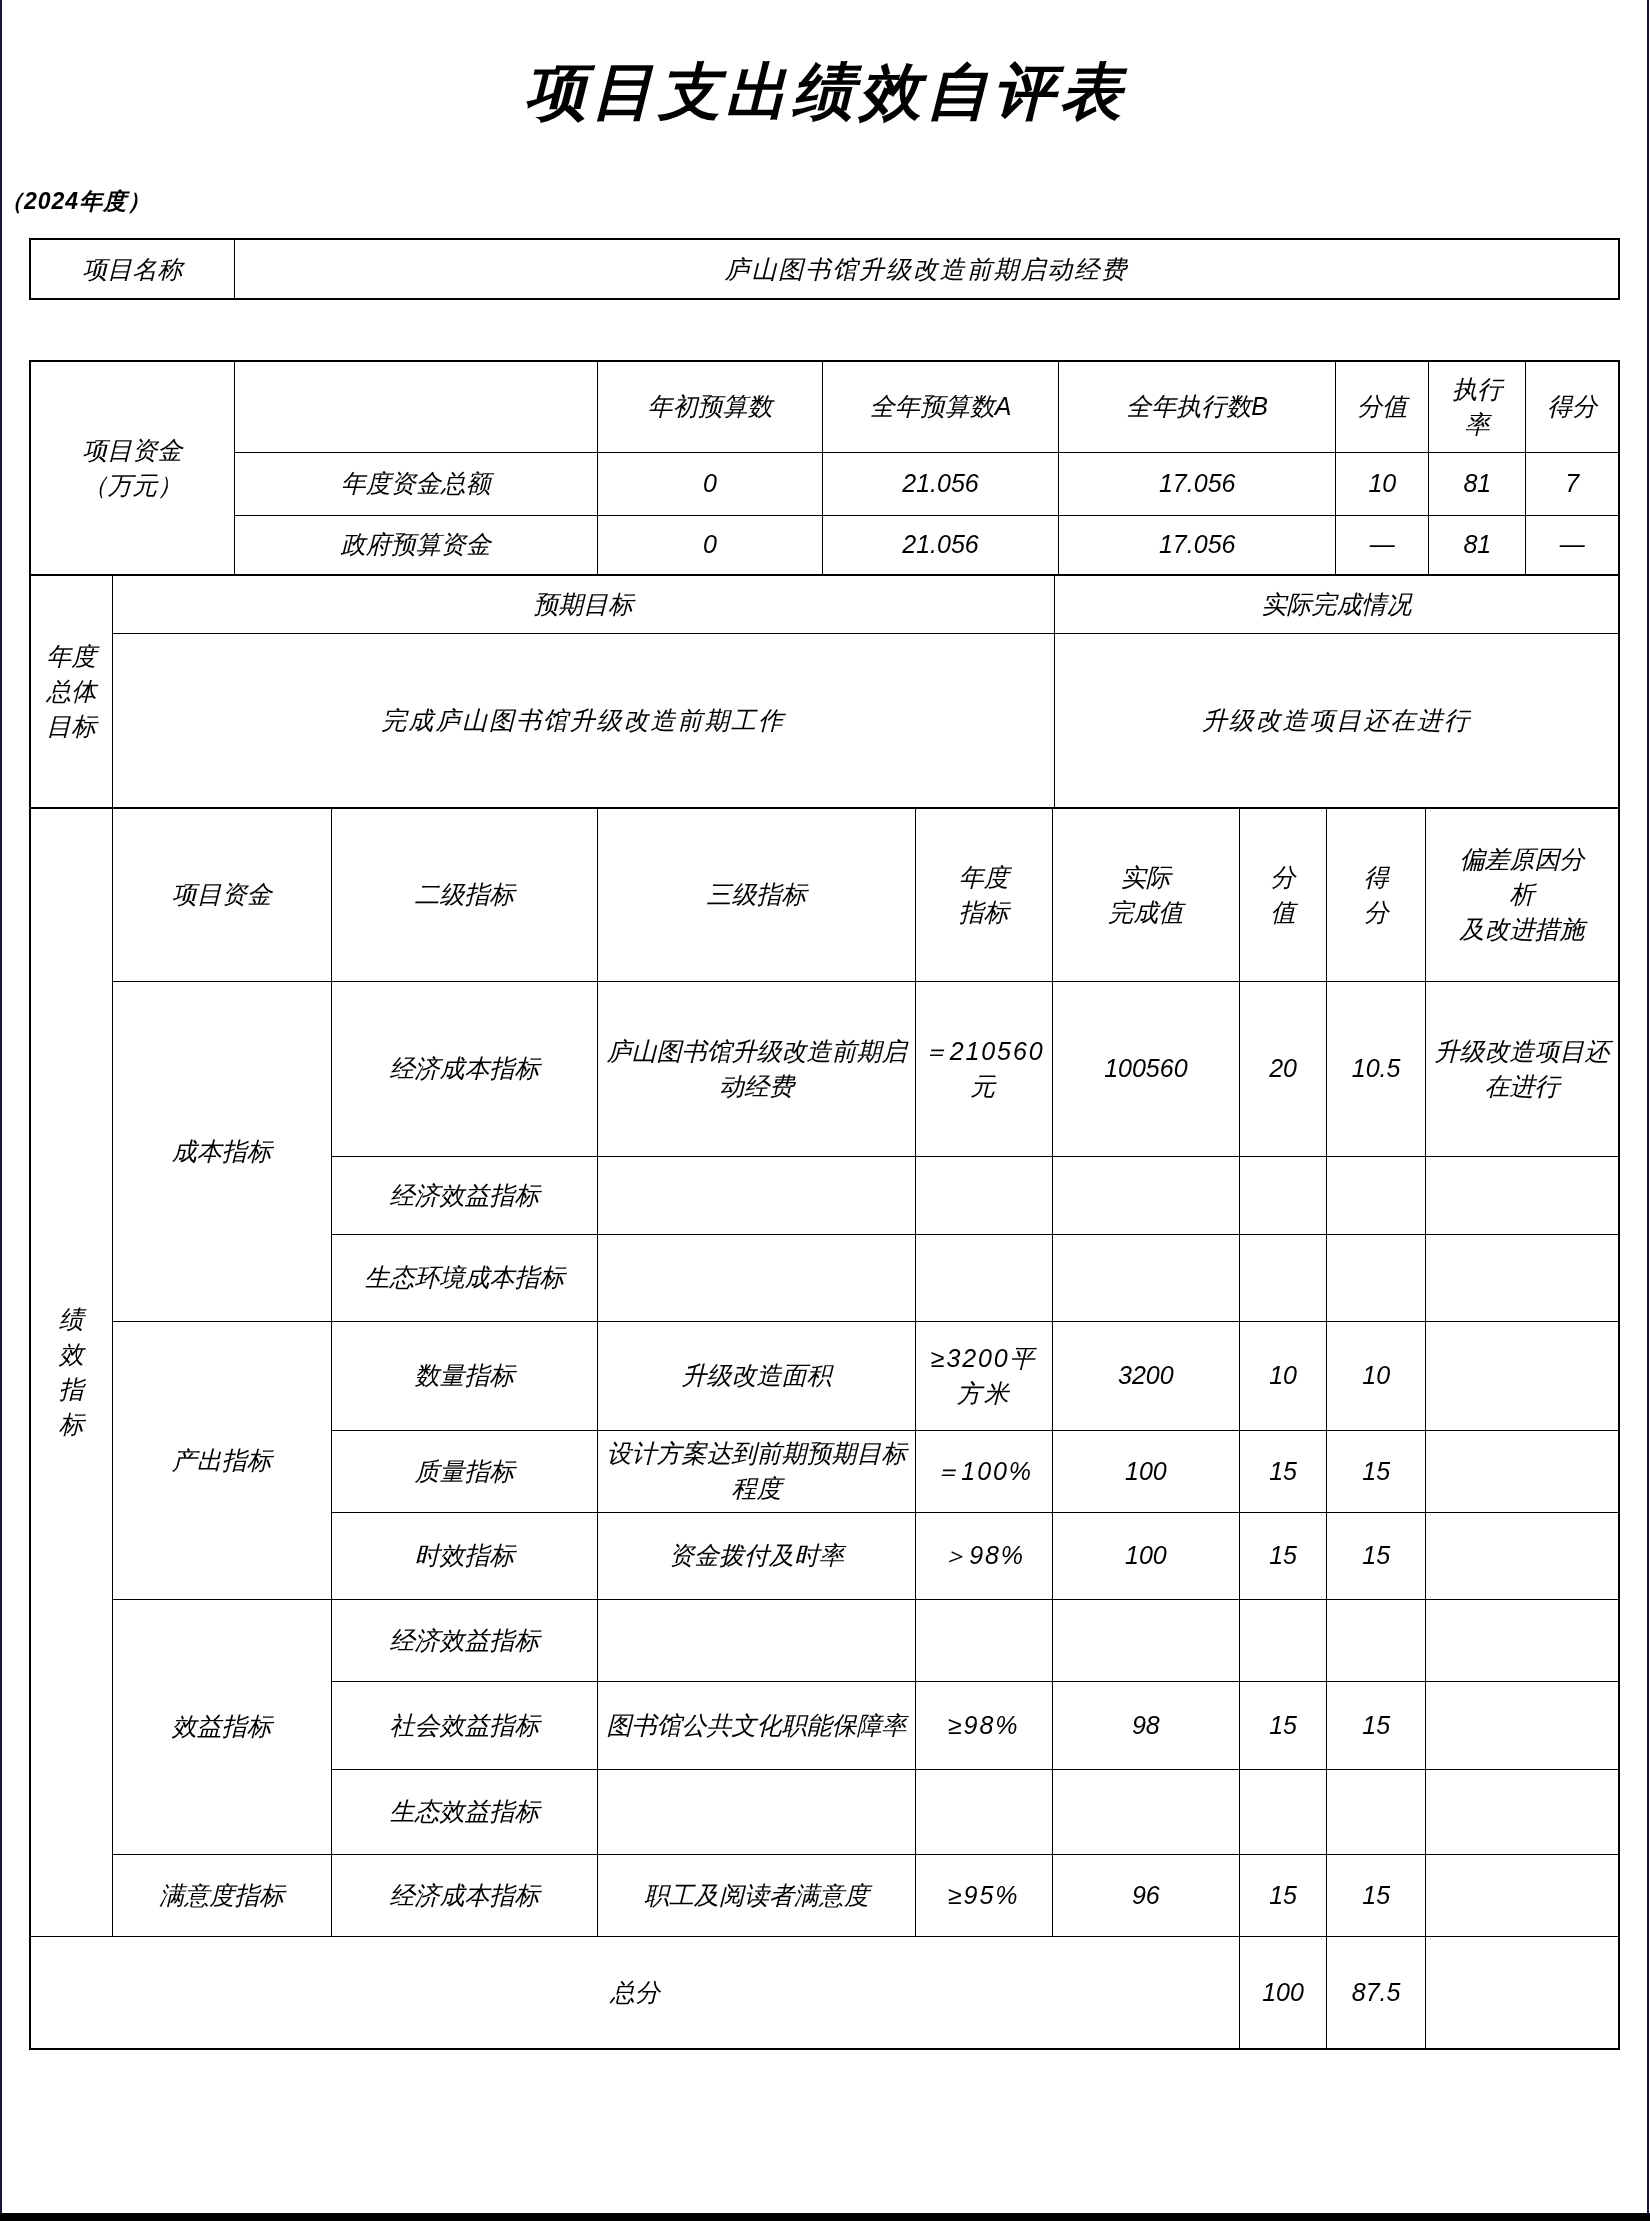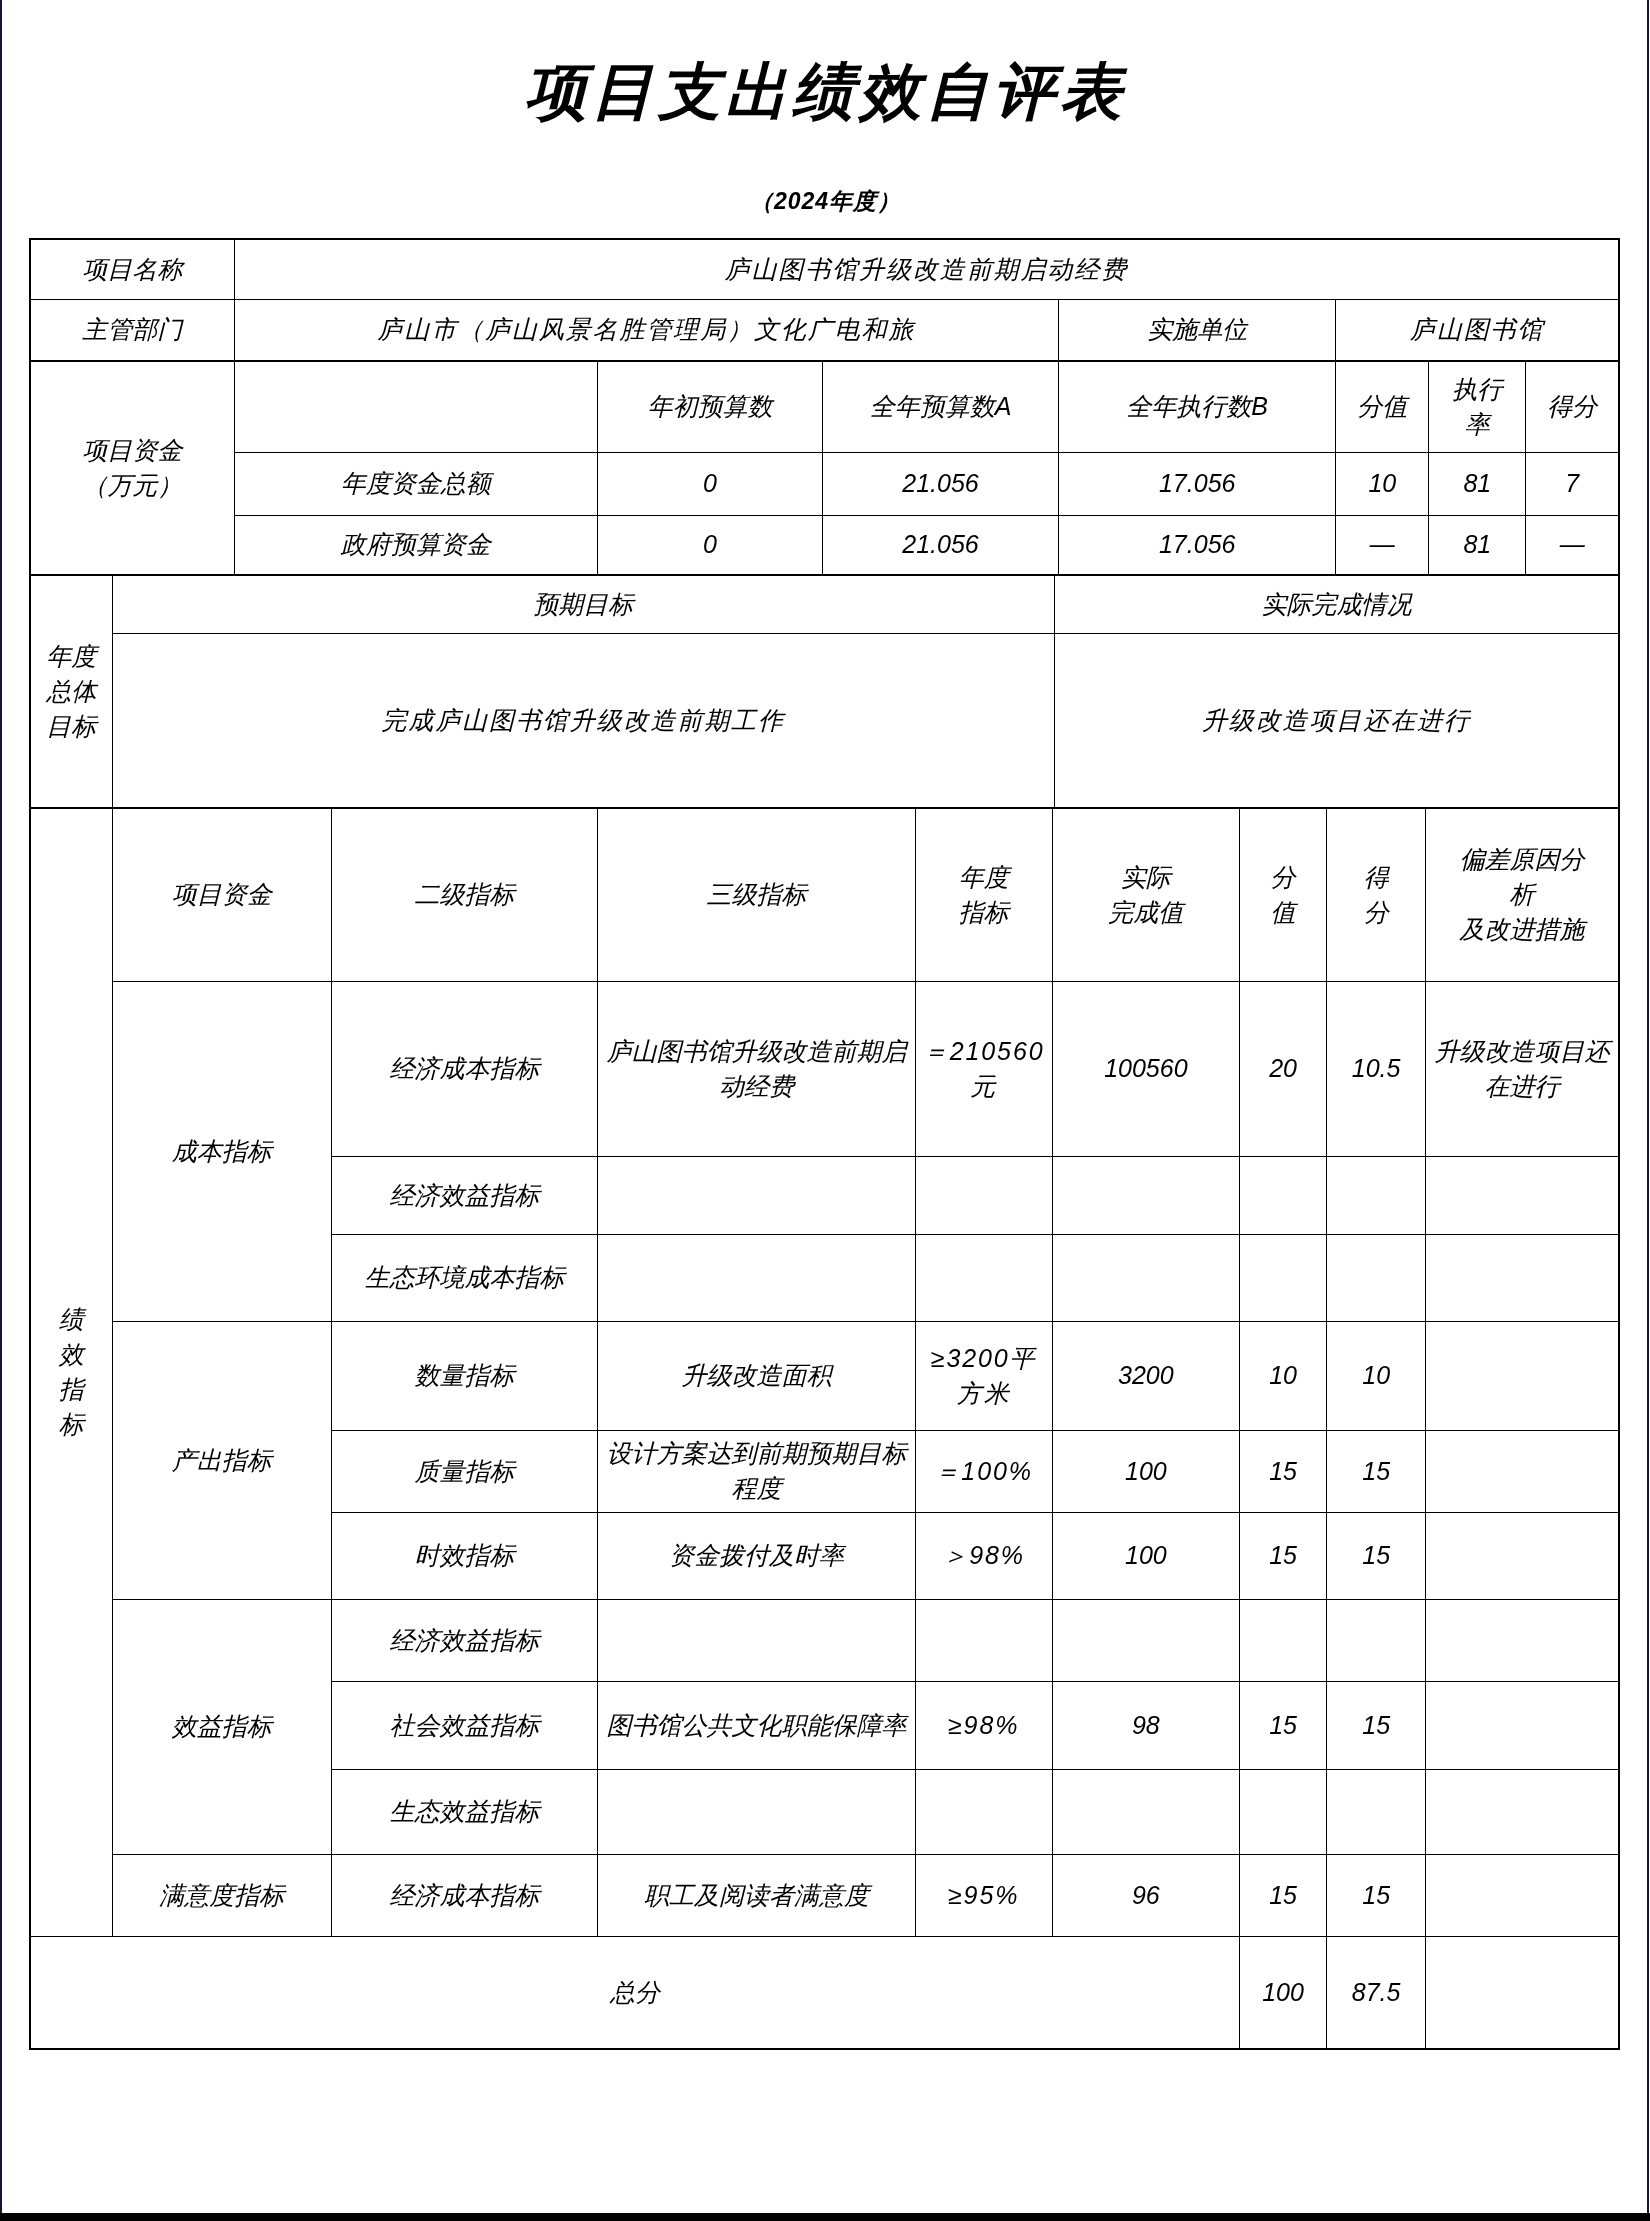--- a/index.html
+++ b/index.html
@@ -9,21 +9,21 @@
   }
   .edge-left  { position:absolute; left:0; top:0; width:1.9px; height:2221px; background:#15153a; }
   .edge-right { position:absolute; left:1647px; top:0; width:1.9px; height:2221px; background:#15153a; }
   .bottom-bar { position:absolute; left:0; top:2213px; width:1651px; height:7.8px; background:#000; }
 
   .title {
     position:absolute; top:50px; left:0; width:1651px; text-align:center;
     font-size:62px; font-weight:bold; letter-spacing:4.9px;
   }
   .subtitle {
-    position:absolute; top:186px; left:0; width:1651px; text-align:center;
+    position:absolute; top:186px; left:0; width:1651px; text-align:left;
     font-size:23px; font-weight:bold; letter-spacing:1px;
   }
 
   table.sheet {
     position:absolute; left:29px; border-collapse:collapse; table-layout:fixed;
     width:1591px; border:2.9px solid #000;
   }
   table.sheet td {
     border:1.9px solid #000; text-align:center; vertical-align:middle;
     font-size:25px; line-height:1.4; padding:1.9px 5.8px; overflow:hidden;
@@ -59,26 +59,20 @@
         <col style="width:236px">
       <col style="width:277px">
         <col style="width:93px">
         <col style="width:97px">
         <col style="width:93px">
     </colgroup>
     <tbody>
         <tr style="height:60px">
       <td>项目名称</td>
       <td colspan="7" class="big">庐山图书馆升级改造前期启动经费</td>
-    </tr>
-    <tr style="height:62px">
-      <td>主管部门</td>
-      <td colspan="3" class="big">庐山市（庐山风景名胜管理局）文化广电和旅</td>
-      <td>实施单位</td>
-      <td colspan="3" class="big">庐山图书馆</td>
     </tr>
   </tbody>
     </table>
 
   <table class="sheet" id="tblA2">
     <colgroup>
       <col style="width:204px">
         <col style="width:363px">
         <col style="width:225px">
         <col style="width:236px">

